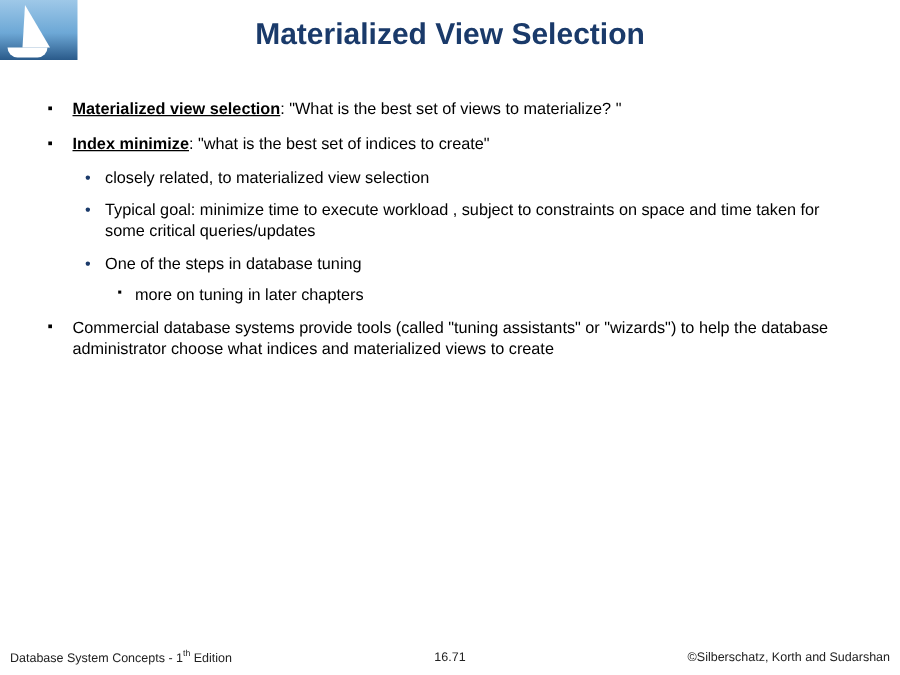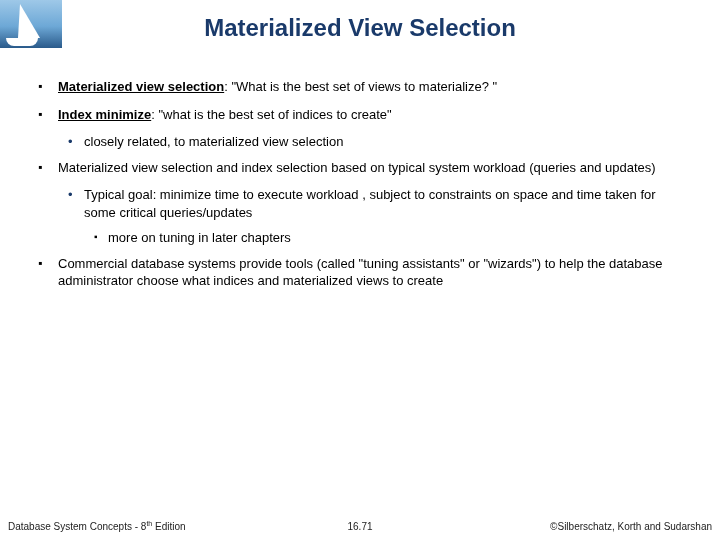--- a/index.html
+++ b/index.html
@@ -129,30 +129,30 @@
     <span class="b u">Materialized view selection</span><span>: "What is the best set of views to materialize? "</span>
   </div>
 
   <div class="bullet-l1">
     <span class="b u">Index minimize</span><span>:  "what is the best set of indices to create"</span>
   </div>
 
   <div class="bullet-l2">closely related, to materialized view selection</div>
 
 
-  <div class="bullet-l1">Materialized view selection and index selection based on typical system workload (queries and updates)</div>
 
   <div class="bullet-l2">Typical goal: minimize time to execute workload , subject to constraints on space and time taken for some critical queries/updates</div>
 
+  <div class="bullet-l2">One of the steps in database tuning</div>
 
   <div class="bullet-l3">more on tuning in later chapters</div>
 
   <div class="bullet-l1">Commercial database systems provide tools (called "tuning assistants" or "wizards") to help the database administrator choose what indices and materialized views to create</div>
 
 </div>
 
 <div class="footer">
   <div class="footer-left">
-    <span>Database System Concepts - 8</span><sup>th</sup><span> Edition</span>
+    <span>Database System Concepts - 1</span><sup>th</sup><span> Edition</span>
   </div>
   <div class="footer-center">16.71</div>
   <div class="footer-right">©Silberschatz, Korth and Sudarshan</div>
 </div>
 
 </body></html>

